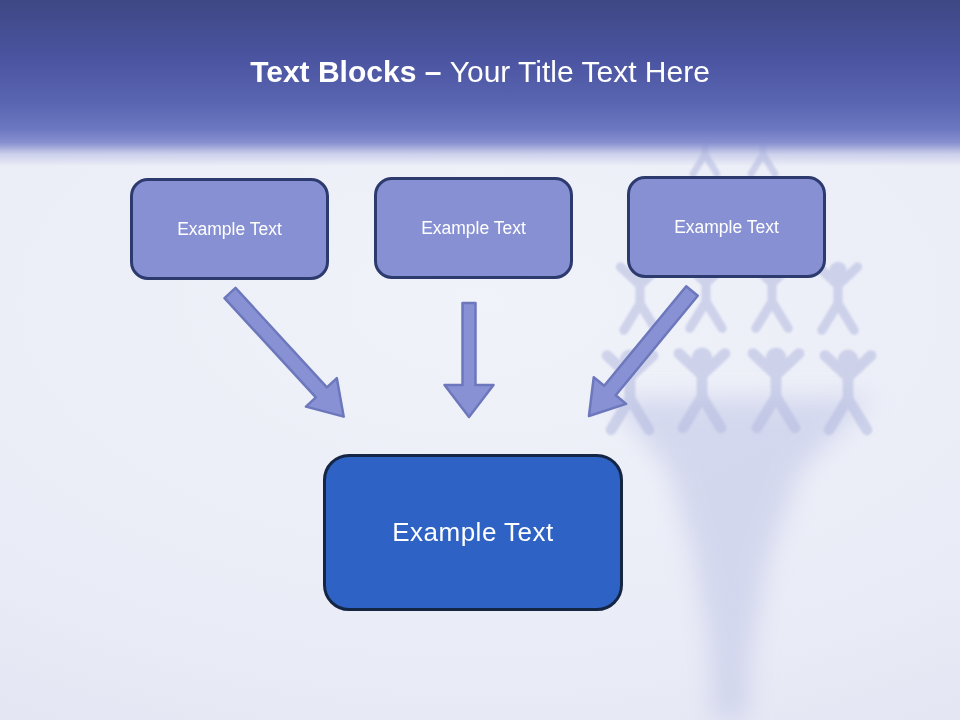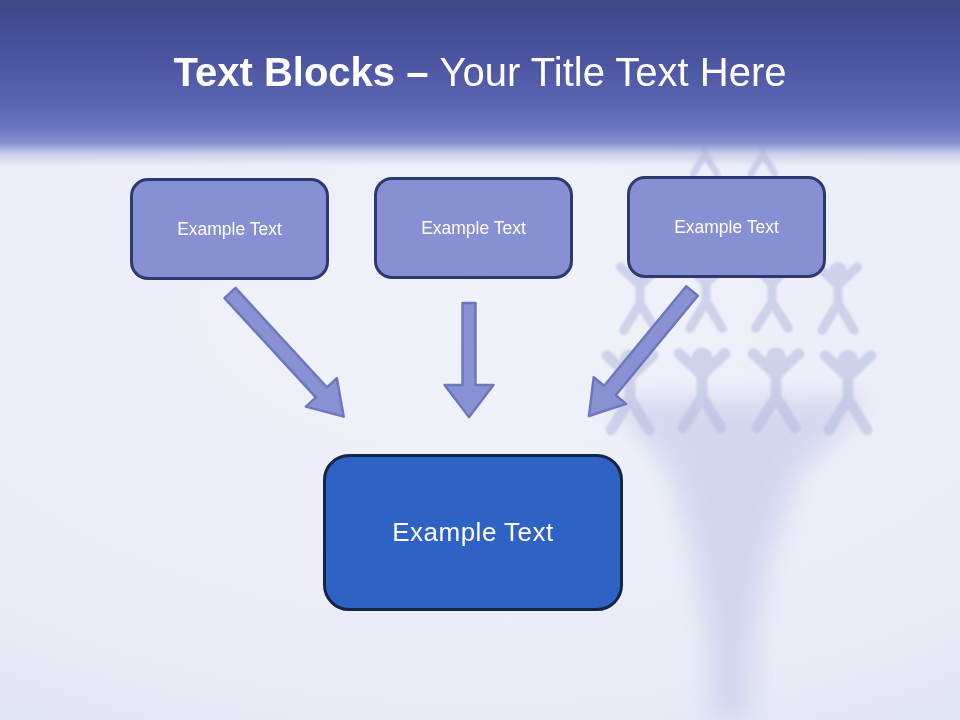--- a/index.html
+++ b/index.html
@@ -11,21 +11,21 @@
   .layer{position:absolute;top:0;left:0;}
   
   .header-band{
     position:absolute;top:0;left:0;width:960px;height:166px;
     background:linear-gradient(180deg,
       #3e4884 0%, #4a54a0 35%, #5a65b2 62%, #6d78c2 78%, #8790cf 86%,
       rgba(175,181,224,0.5) 93%, rgba(233,235,246,0) 100%);
   }
   .slide-title{
     position:absolute;top:50px;left:0;width:960px;height:44px;line-height:44px;
-    text-align:center;color:#ffffff;font-size:40px;white-space:pre;
+    text-align:center;color:#ffffff;font-size:30px;white-space:pre;
   }
   .slide-title .bold{font-weight:bold;}
   
   .tbox{
     position:absolute;width:199px;height:102px;box-sizing:border-box;
     background:#8690d2;border:3px solid #2c3a6e;border-radius:18px;
     display:flex;align-items:center;justify-content:center;
     color:#ffffff;font-size:17.5px;
   }
   #tbox1{left:130px;top:178px;}

